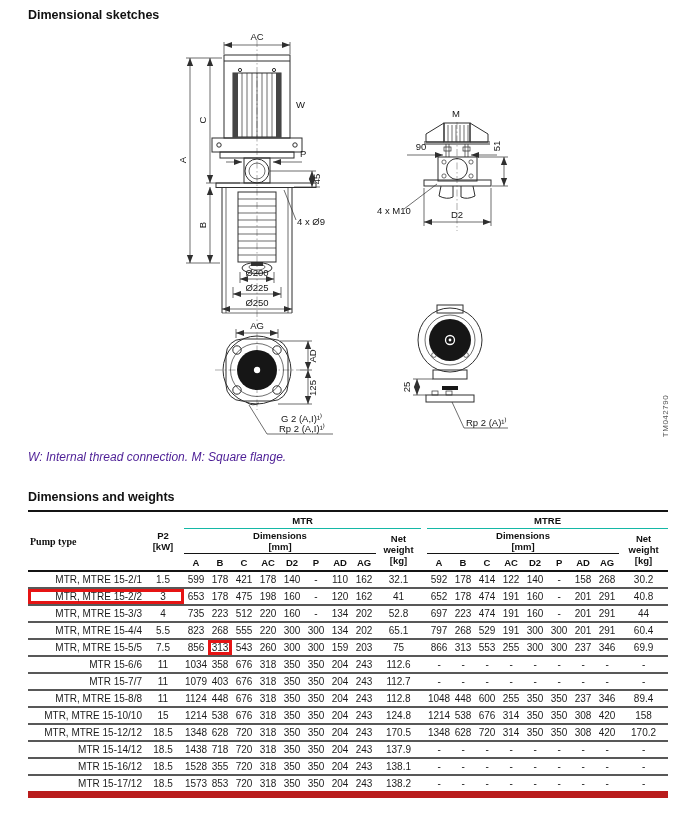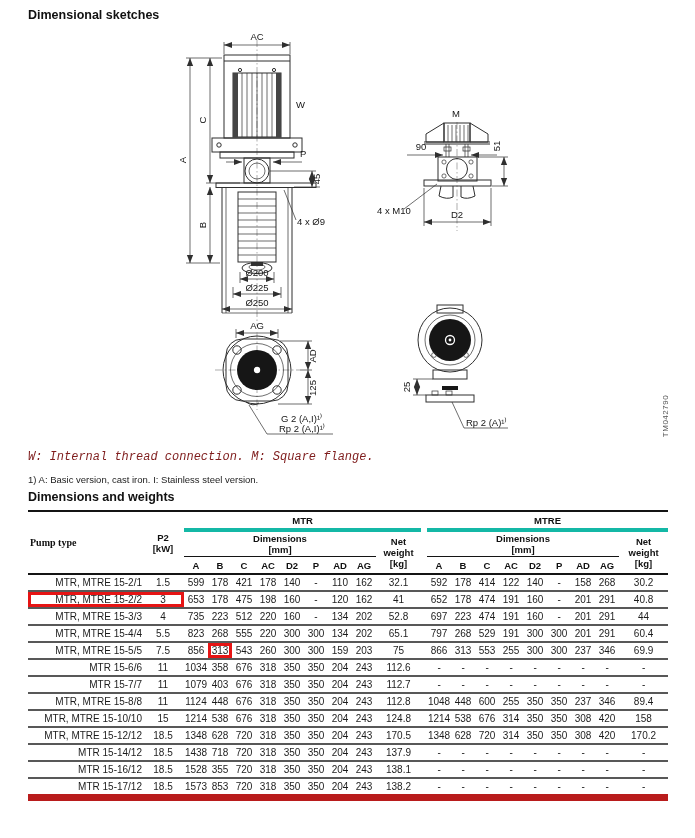--- a/index.html
+++ b/index.html
@@ -1,30 +1,30 @@
 <!DOCTYPE html>
 <html style="--hl: #e61414;"><head>
 <meta charset="utf-8">
 <style>
   html,body{margin:0;padding:0;background:#fff;}
   .page{position:relative;width:695px;height:838px;background:#fff;
         font-family:"Liberation Sans",sans-serif;color:#1a1a1a;overflow:hidden;}
   .h1title{position:absolute;left:28px;top:8px;font-size:12.5px;font-weight:bold;color:#111;}
   #sketch{position:absolute;left:0;top:26px;}
-  .note{position:absolute;left:28px;top:450px;font-size:12px;font-style:italic;color:#7f1d1d;font-family:Liberation Mono, monospace;}
+  .note{position:absolute;left:28px;top:450px;font-size:12px;font-style:italic;color:#4c1d95;}
   .footnote{position:absolute;left:28px;top:474px;font-size:9.5px;color:#222;}
   .h2title{position:absolute;left:28px;top:490px;font-size:12.5px;font-weight:bold;color:#111;}
   .footer{position:absolute;left:28px;top:801px;font-size:10.5px;color:#222;}
 
   table.dims{position:absolute;left:28px;top:510px;width:640px;
              border-collapse:separate;border-spacing:0;table-layout:fixed;}
   table.dims th{font-weight:bold;font-size:9.5px;text-align:center;padding:1px 0;color:#111;line-height:11px;vertical-align:middle;}
   table.dims th.pt{text-align:left;padding-left:2px;font-size:10px;font-family:Liberation Serif, serif;}
   tr.h1 th{border-top:2px solid #141414;}
-  th.grp{border-bottom:4px solid #14b8a6;height:14px;}
+  th.grp{border-bottom:1px solid #14b8a6;height:14px;}
   th.dimsh{border-bottom:1px solid #141414;}
   th.nw{vertical-align:bottom;}
   tr.h3 th{font-size:9.5px;height:14px;}
   th.pt,th.p2,th.nw,th.sp,tr.h3 th{border-bottom:2px solid #141414;}
   table.dims tbody td{font-size:10px;text-align:center;padding:2px 0 1px 0;line-height:12px;color:#1c1c1c;white-space:nowrap;overflow:hidden;}
   table.dims tbody td.pump{text-align:right;padding-left:2px;}
   table.dims tbody tr:not(:first-child) td{border-top:2px solid #585858;}
   table.dims tbody tr:last-child td{border-bottom:7px solid #b91c1c;}
   .hlL{box-shadow:inset 3px 0 0 0 var(--hl), inset 0 3px 0 0 var(--hl), inset 0 -3px 0 0 var(--hl);}
   .hlR{box-shadow:inset -3px 0 0 0 var(--hl), inset 0 3px 0 0 var(--hl), inset 0 -3px 0 0 var(--hl);}
@@ -223,21 +223,20 @@
       <line class="thin" x1="417" y1="353" x2="417" y2="369" marker-start="url(#ah)" marker-end="url(#ah)"></line>
       <text class="lbl" transform="rotate(-90 410 361)" x="410" y="361" text-anchor="middle">25</text>
       <path class="thin" d="M452,376 L464,402 H508"></path>
       <text class="lbl" x="466" y="400">Rp 2 (A)¹⁾</text>
     </g>
 
     <text class="sm" transform="rotate(-90 668 390)" x="668" y="390" text-anchor="middle">TM042790</text>
   </svg>
 
   <div class="note">W: Internal thread connection. M: Square flange.</div>
-  <div class="footnote">1) A: Basic version, cast iron. I: Stainless steel version.</div>
   <div class="h2title">Dimensions and weights</div>
 
   <table class="dims">
     <colgroup>
       <col style="width:114px">
         <col style="width:42px">
       <col span="8" style="width:24px">
         <col style="width:45px">
       <col style="width:6px">
       <col span="8" style="width:24px">

